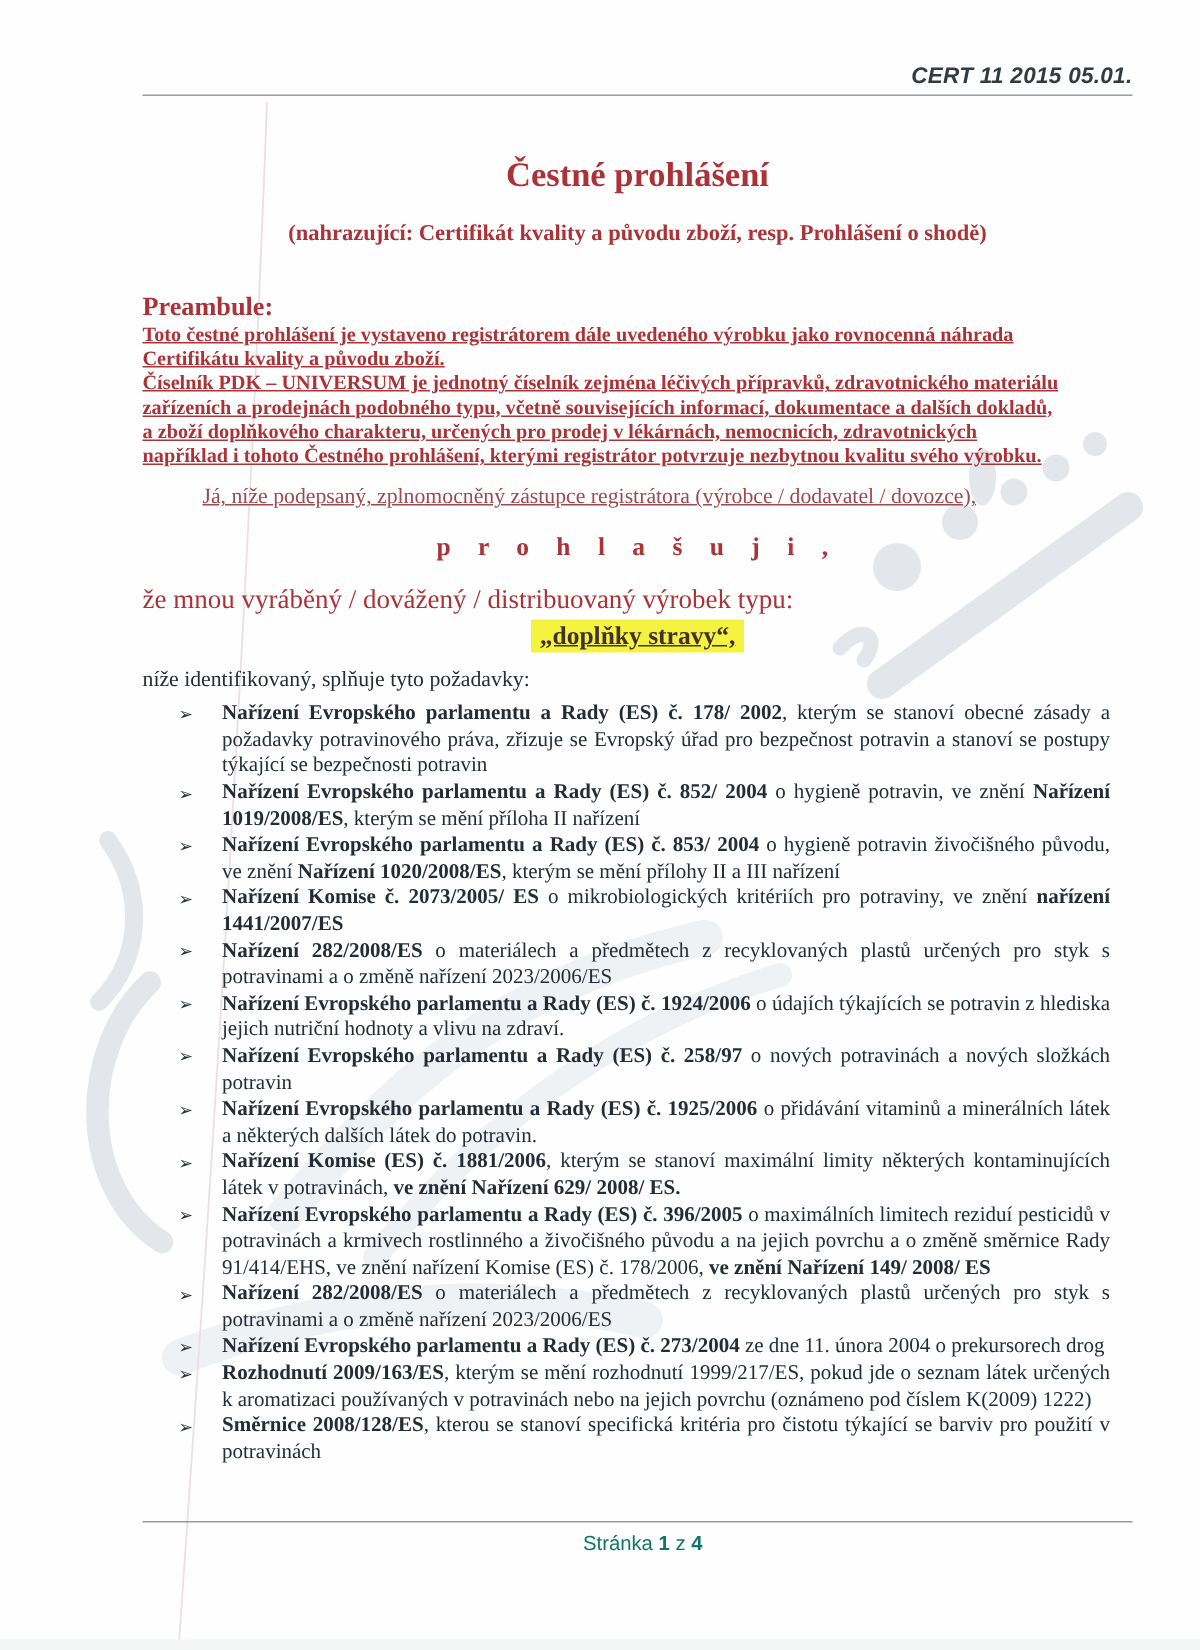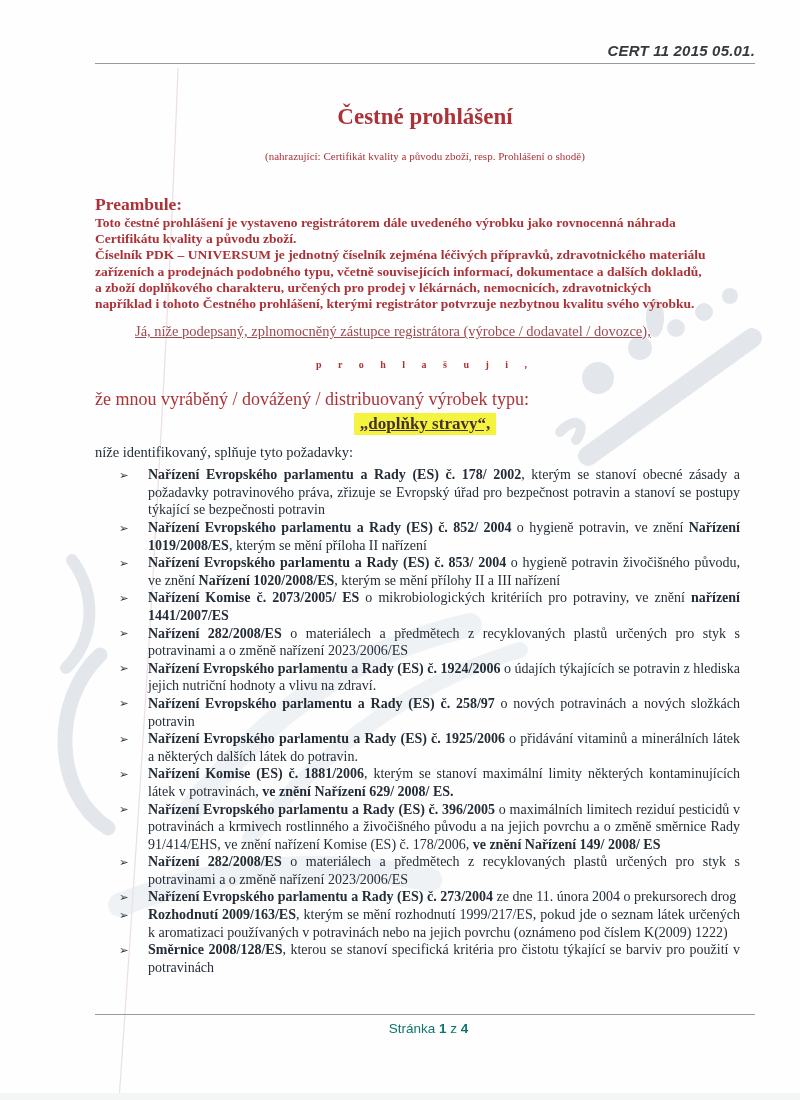--- a/index.html
+++ b/index.html
@@ -25,40 +25,41 @@
     border:0;border-top:1.6px solid var(--rule-gray);margin:0;
   }
 
   .doc-title{
     margin:16px;text-align:center;
     font-size:23px;font-weight:bold;color:var(--accent-red);
     line-height:29px;
   }
   .doc-subtitle{
     margin-top:2px;text-align:center;
-    font-size:11px;font-weight:normal;color:var(--accent-red);
+    font-size:15px;font-weight:bold;color:var(--accent-red);
     line-height:18px;
   }
 
   .preamble{margin-top:28px;}
   .preamble-heading{
     font-size:17.5px;font-weight:bold;color:var(--accent-red);line-height:22px;
   }
   .pre-line{
     font-size:13.5px;font-weight:bold;color:var(--accent-red);
     line-height:16.2px;
+    text-decoration:underline;
   }
 
   .declarant{
     margin:10px 0 0 0;text-indent:40px;
     font-size:14.5px;color:var(--maroon);line-height:18px;text-decoration:underline;
   }
   .declare-word{
     margin-top:15px;text-align:center;
-    font-size:10px;font-weight:bold;color:var(--accent-red);
+    font-size:17px;font-weight:bold;color:var(--accent-red);
     letter-spacing:7px;line-height:19px;
   }
   .product-line{
     margin:16px 0 0 0;
     font-size:18px;color:var(--accent-red);line-height:18px;
   }
   .highlight-wrap{margin-top:4px;text-align:center;line-height:24px;}
   .highlight{
     background:var(--highlight-yellow);
     color:var(--highlight-text);

